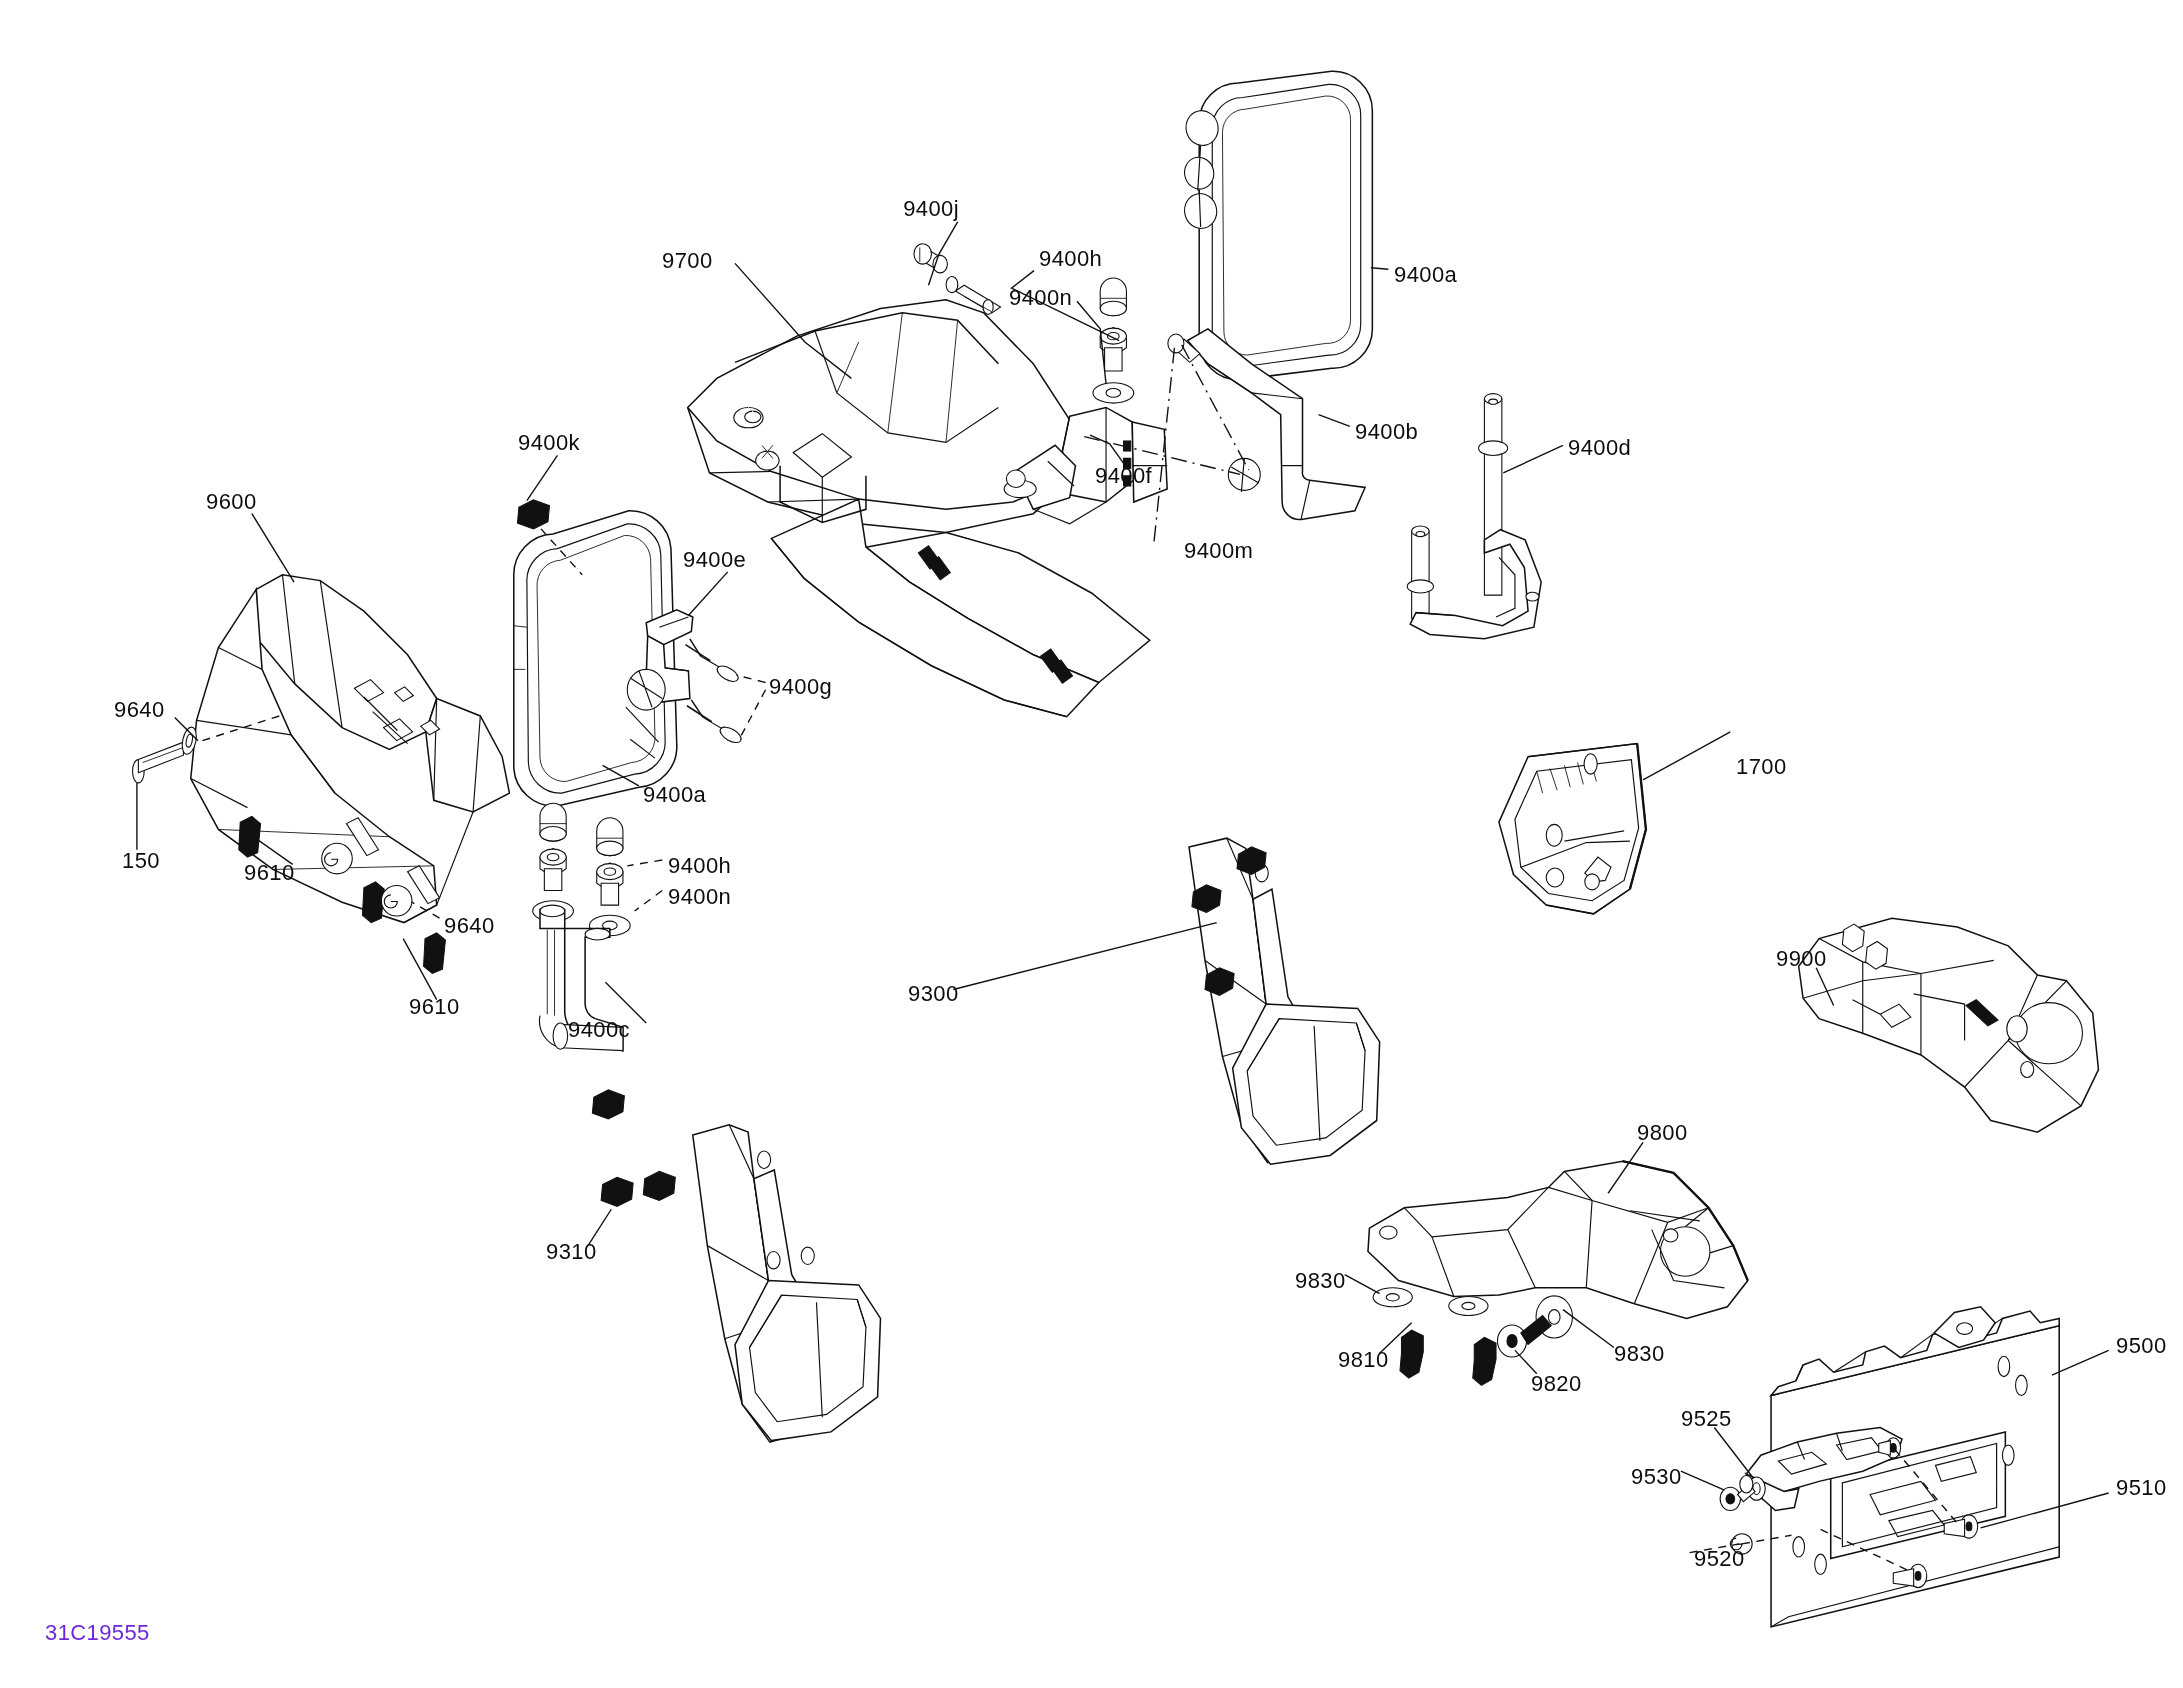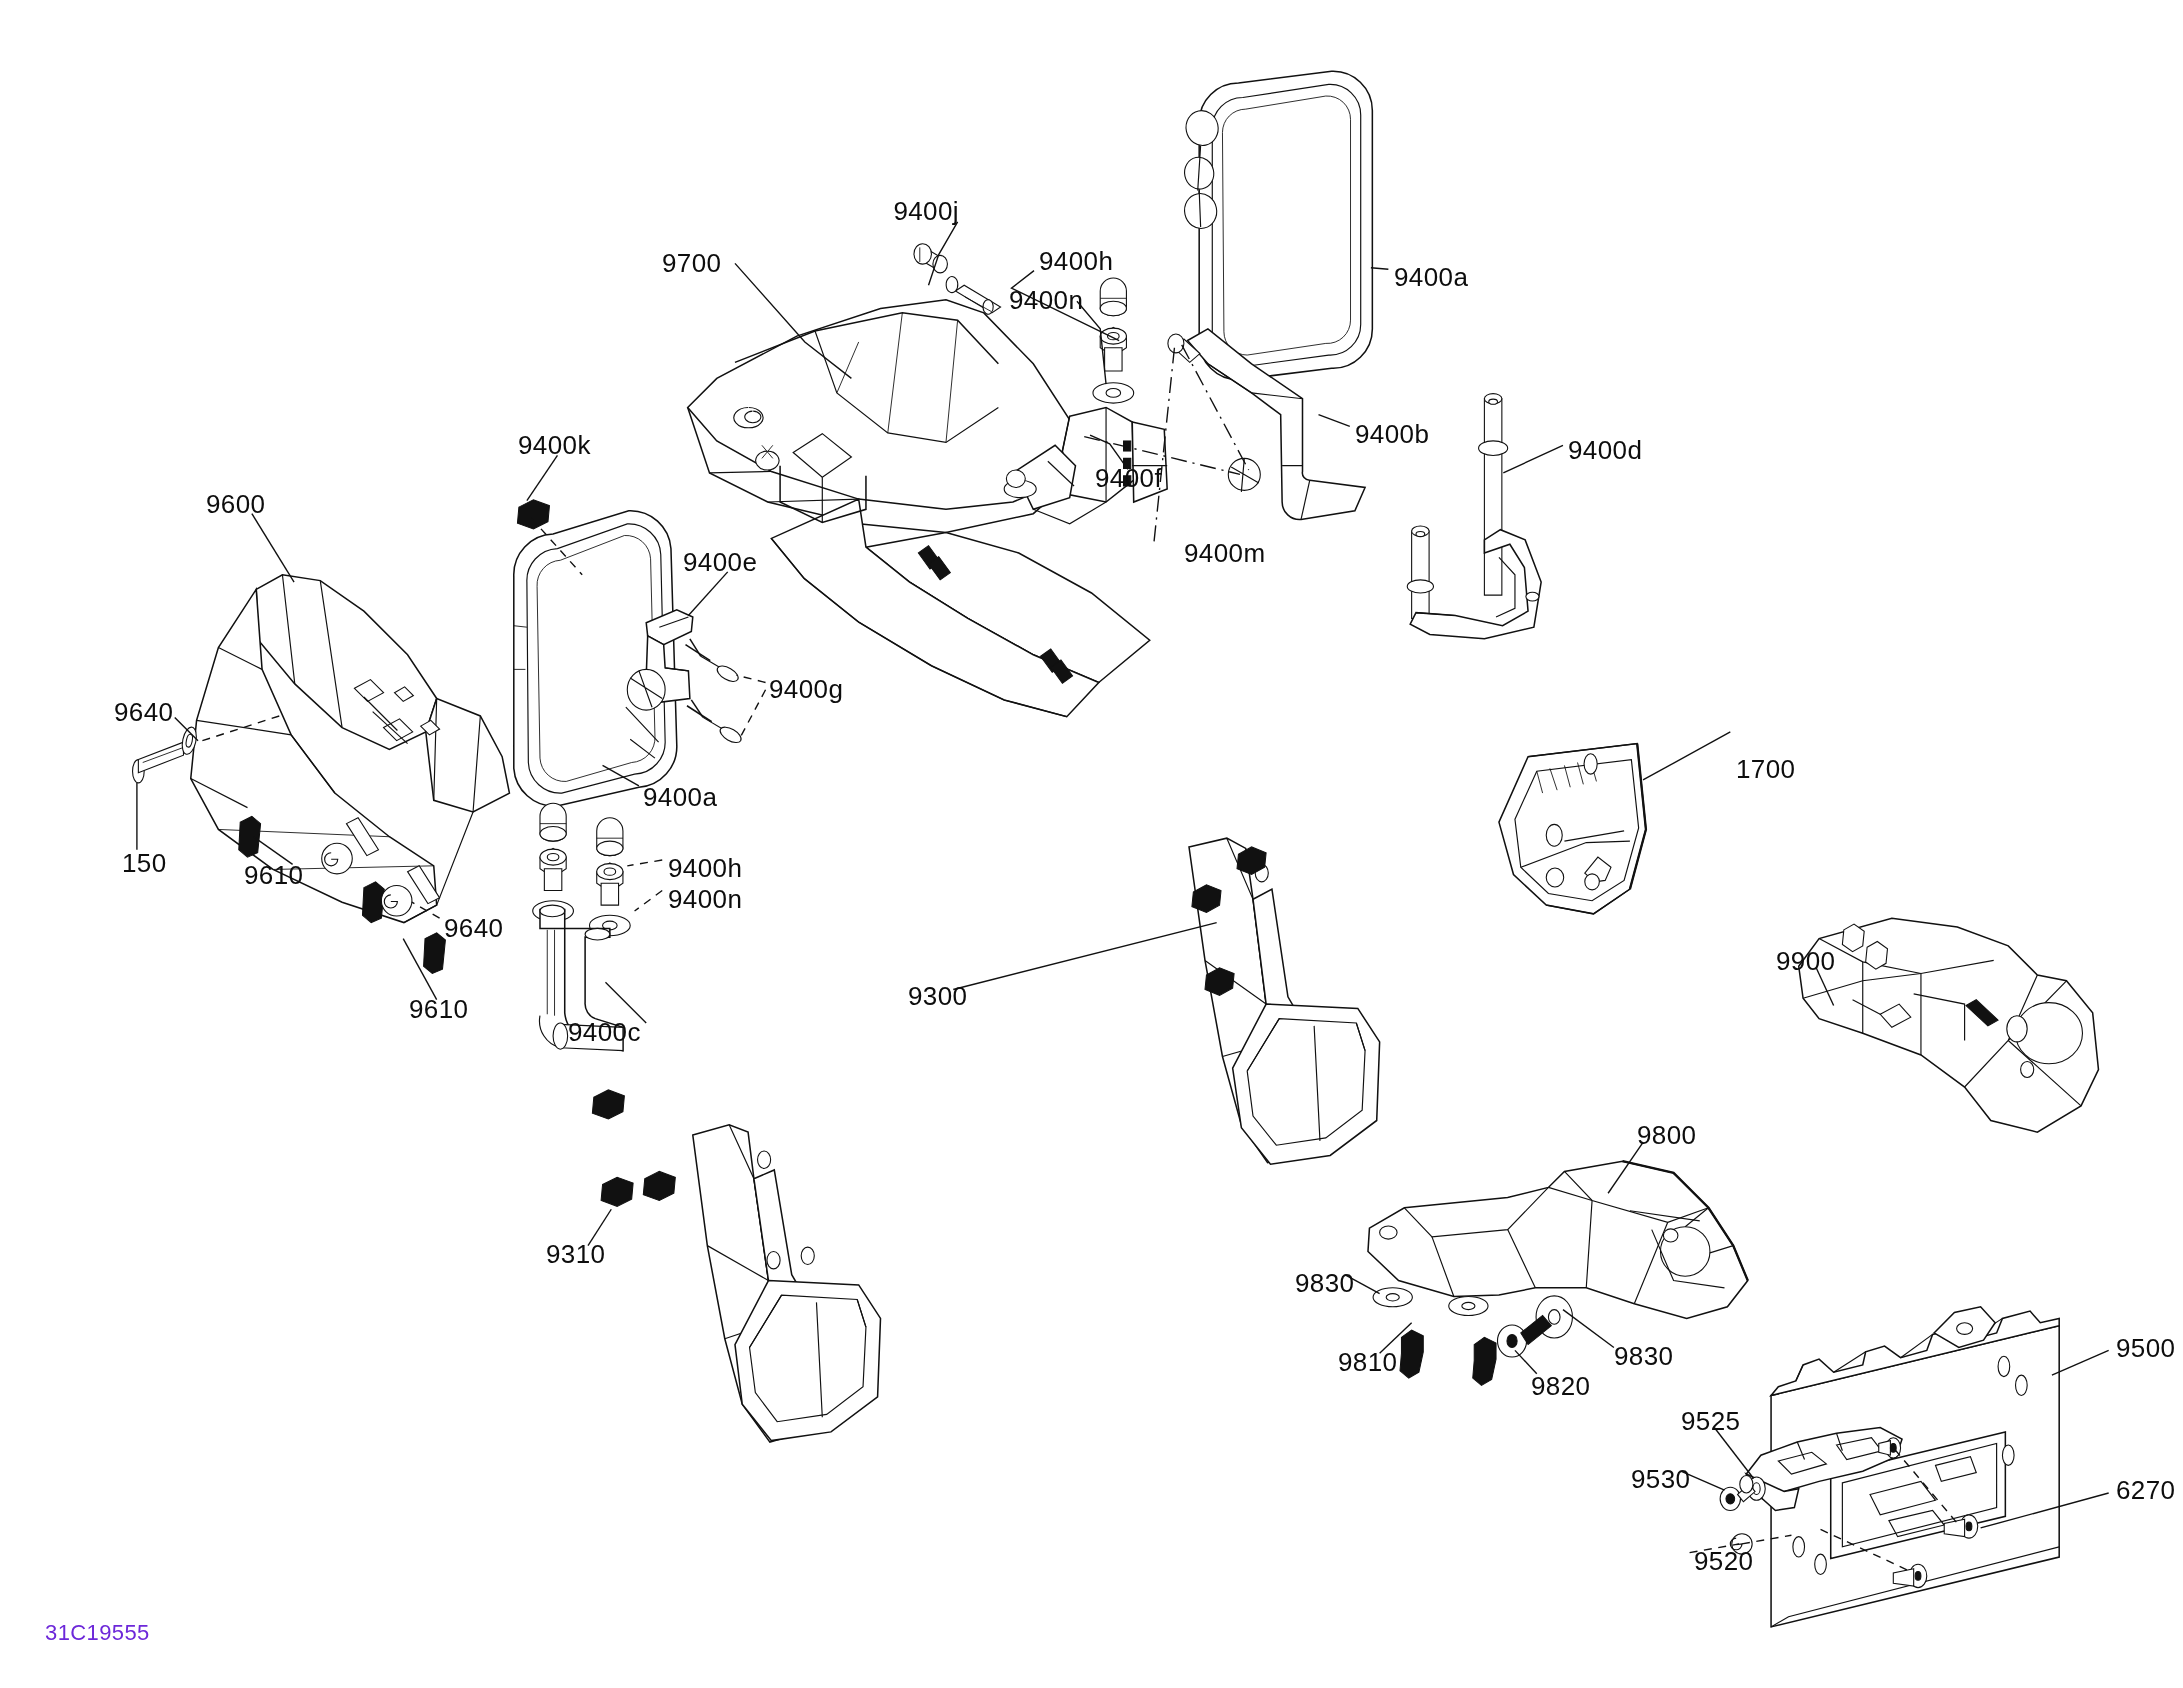--- a/index.html
+++ b/index.html
@@ -7,21 +7,21 @@
   #sheet{
     position:relative;
     width:2183px;height:1688px;
     background:#ffffff;
     font-family:"Liberation Sans","DejaVu Sans",sans-serif;
     overflow:hidden;
   }
   .lbl{
     position:absolute;
     color:#0d0d0d;
-    font-size:26px;
+    font-size:22px;
     line-height:1;
     letter-spacing:0.4px;
     white-space:nowrap;
     font-family:"Liberation Sans","DejaVu Sans",sans-serif;
   }
   .drawing-no{
     position:absolute;
     left:45px;top:1620px;
     font-size:22px;
     color:#6d28d9;
@@ -565,19 +565,19 @@
     <span class="lbl" style="left:1776px;top:948px;">9900</span>
     <span class="lbl" style="left:1637px;top:1122px;">9800</span>
     <span class="lbl" style="left:1295px;top:1270px;">9830</span>
     <span class="lbl" style="left:1338px;top:1349px;">9810</span>
     <span class="lbl" style="left:1531px;top:1373px;">9820</span>
     <span class="lbl" style="left:1614px;top:1343px;">9830</span>
     <span class="lbl" style="left:1681px;top:1408px;">9525</span>
     <span class="lbl" style="left:1631px;top:1466px;">9530</span>
     <span class="lbl" style="left:1694px;top:1548px;">9520</span>
     <span class="lbl" style="left:2116px;top:1335px;">9500</span>
-    <span class="lbl" style="left:2116px;top:1477px;">6270</span>
+    <span class="lbl" style="left:2116px;top:1477px;">9510</span>
   </div>
 
   <span class="drawing-no">31C19555</span>
 
 </div>
 
 
 </body></html>

